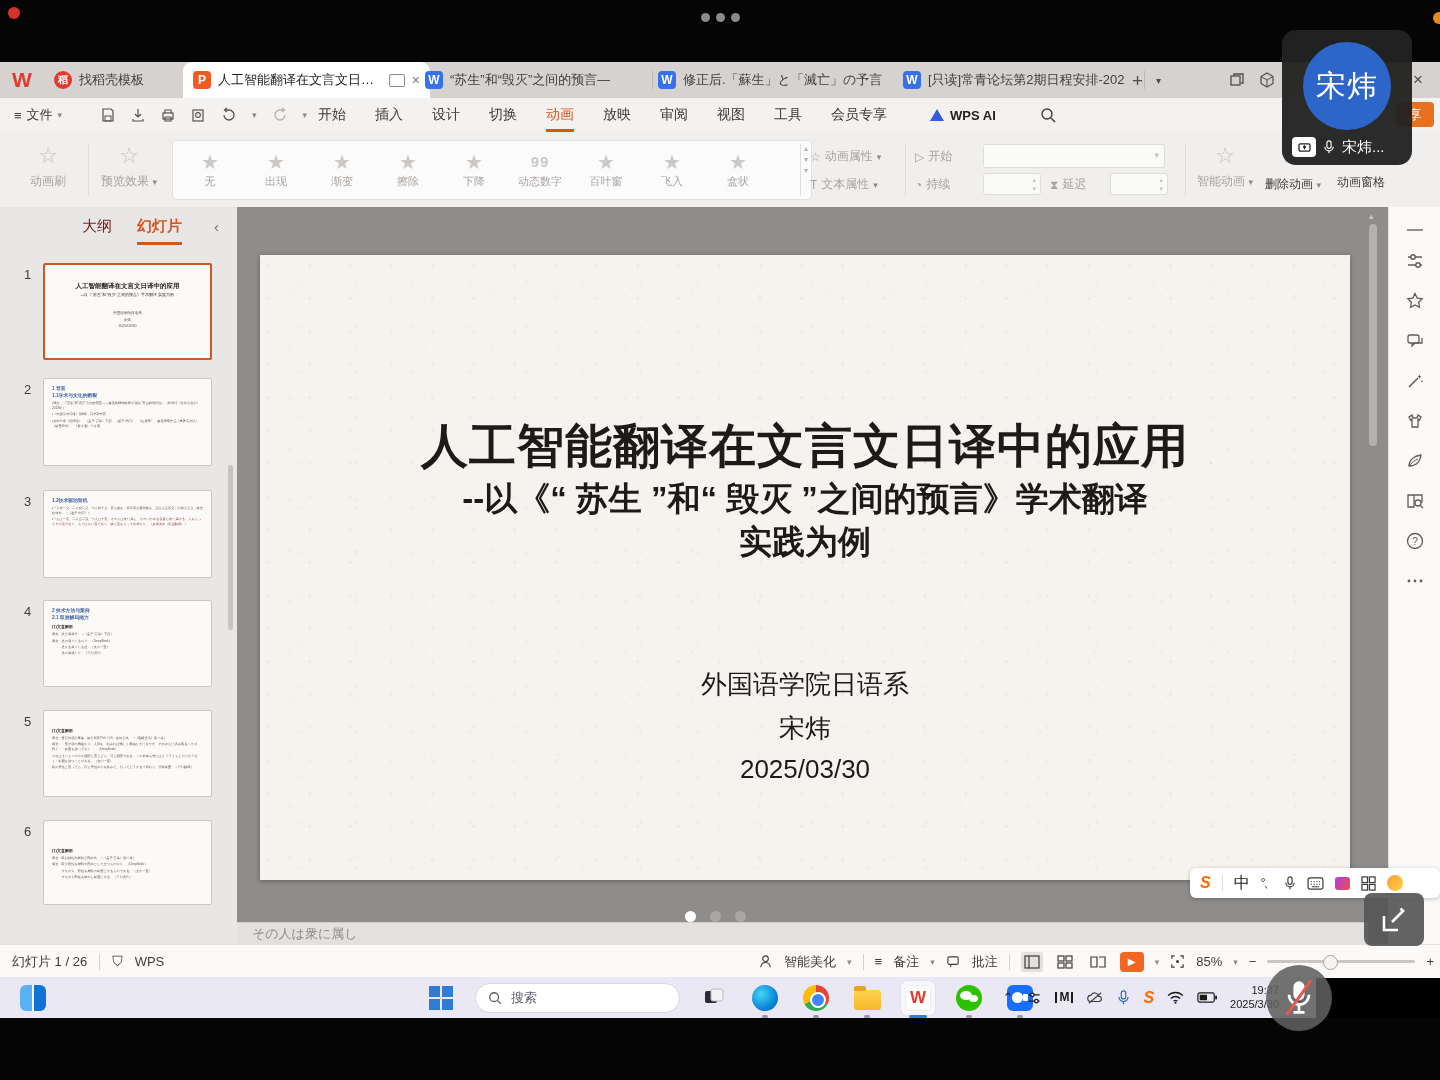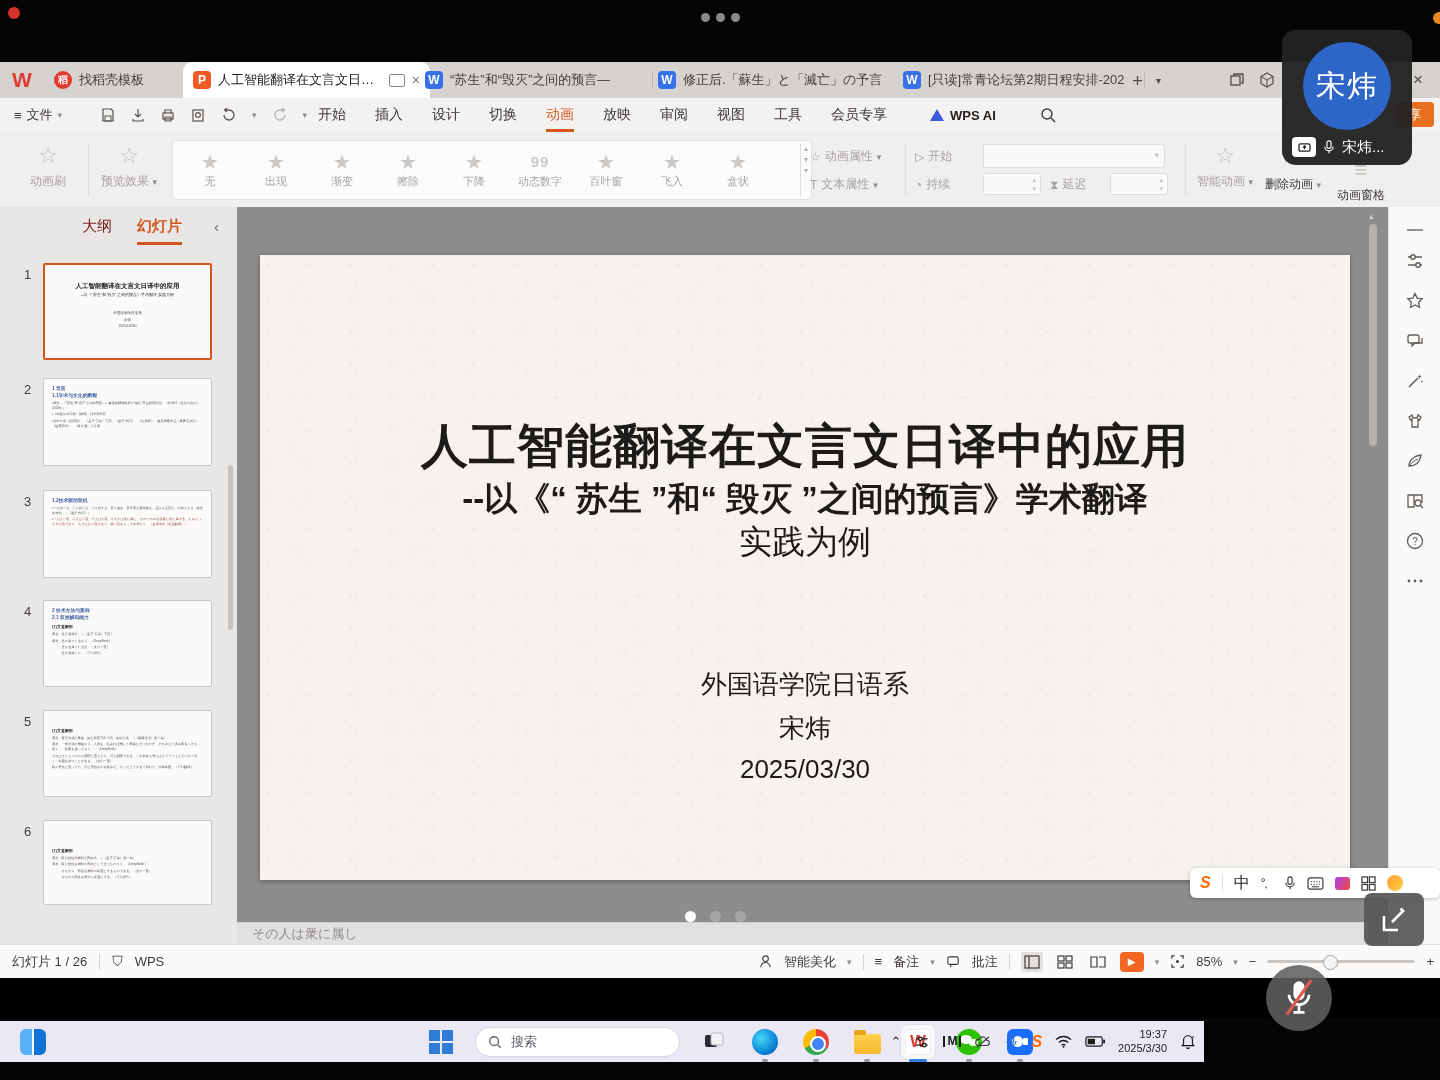--- a/index.html
+++ b/index.html
@@ -93,21 +93,21 @@
   .side-scroll{left:228px;top:258px;width:5px;height:165px;background:#c6c3c1;border-radius:3px;}
 
   
   .slide{left:260px;top:255px;width:1090px;height:625px;background:#f6f3ef;box-shadow:0 1px 5px rgba(0,0,0,.35);
          background-image:radial-gradient(circle at 21% 32%,rgba(60,55,50,.05) 0 .8px,transparent 2px),
                           radial-gradient(circle at 68% 61%,rgba(60,55,50,.04) 0 .8px,transparent 2px),
                           radial-gradient(circle at 45% 80%,rgba(60,55,50,.04) 0 .8px,transparent 2px);
          background-size:41px 33px,57px 45px,67px 51px;}
   .sl-title{position:absolute;left:0;right:0;top:160px;text-align:center;font-size:47px;font-weight:900;color:#1d1b1a;letter-spacing:1px;}
   .sl-sub1{position:absolute;left:0;right:0;top:222px;text-align:center;font-size:33px;font-weight:700;color:#1d1b1a;}
-  .sl-sub2{position:absolute;left:0;right:0;top:265px;text-align:center;font-size:33px;font-weight:400;color:#1d1b1a;}
+  .sl-sub2{position:absolute;left:0;right:0;top:265px;text-align:center;font-size:33px;font-weight:700;color:#1d1b1a;}
   .sl-dept{position:absolute;left:0;right:0;top:412px;text-align:center;font-size:26px;color:#1d1b1a;}
   .sl-auth{position:absolute;left:0;right:0;top:456px;text-align:center;font-size:26px;color:#1d1b1a;}
   .sl-date{position:absolute;left:0;right:0;top:499px;text-align:center;font-size:26px;color:#1d1b1a;}
 
   .page-dots{left:685px;top:911px;display:flex;gap:14px;}
   .page-dots i{width:11px;height:11px;border-radius:50%;background:#a9a7a5;}
   .page-dots i.on{background:#fdfdfd;}
   .notesbar{left:237px;top:922px;width:1131px;height:22px;background:#e3e1e0;border-top:1px solid #d0cecd;
             font-size:13px;color:#8e8b89;line-height:22px;padding-left:15px;box-sizing:border-box;}
   .v-up{left:1369px;top:211px;font-size:9px;color:#c9c6c4;}
@@ -126,21 +126,21 @@
   .sb-right{position:absolute;right:6px;top:0;height:33px;display:flex;align-items:center;gap:11px;}
   .dd9{font-size:9px;color:#8d8a87;}
   .sb-play{width:24px;height:20px;background:#f26522;border-radius:4px;color:#fff;font-size:10px;display:flex;align-items:center;justify-content:center;}
   .sb-view{width:22px;height:20px;display:flex;align-items:center;justify-content:center;border-radius:3px;}
   .sb-view.on{background:#e3e1df;}
   .zoom-track{width:148px;height:3px;background:#c9c6c4;border-radius:2px;position:relative;}
   .zoom-thumb{position:absolute;left:56px;top:-5px;width:13px;height:13px;border-radius:50%;background:#f5f4f3;border:1px solid #a5a2a0;}
   .shirt-g{font-size:14px;}
 
   
-  .taskbar{left:0;top:977px;width:1204px;height:41px;background:#eae8f4;margin-top:44px;}
+  .taskbar{left:0;top:977px;width:1316px;height:41px;background:#eae8f4;}
   .tb-widget{position:absolute;left:20px;top:8px;width:26px;height:26px;border-radius:6px;
              background:linear-gradient(90deg,#59b2f6 0 46%,#fff 46% 54%,#1173d6 54% 100%);}
   .tb-center{position:absolute;left:424px;top:4px;display:flex;align-items:center;gap:17px;}
   .winlogo{width:24px;height:24px;display:grid;grid-template-columns:11px 11px;grid-template-rows:11px 11px;gap:2px;}
   .winlogo i{background:#2e7cd6;}
   .search-pill{width:205px;height:30px;background:#fff;border:1px solid #d8d5e2;border-radius:16px;
                display:flex;align-items:center;gap:9px;padding-left:12px;box-sizing:border-box;font-size:13px;color:#5f5c66;}
   .tb-ic{width:34px;height:34px;display:flex;align-items:center;justify-content:center;position:relative;}
   .run::after{content:"";position:absolute;bottom:-3px;left:14px;width:6px;height:3px;border-radius:2px;background:#9a97a5;}
   .tb-ic.active{background:#f8f7fc;border-radius:6px;box-shadow:0 0 2px rgba(0,0,0,.12);}
@@ -385,21 +385,21 @@
       </div>
     <div class="rsep" style="left:1185px;"></div>
     <div class="rgroup" style="left:1194px;top:11px;width:62px;">
       <div class="rg-ic">☆</div>
       <div class="rg-lb"><span>智能动画</span> <span class="dd9">▾</span></div>
     </div>
     <div class="rgroup" style="left:1260px;top:11px;width:66px;">
       <div class="rg-ic">☆<span class="red-x">×</span></div>
       <div class="rg-lb dark-lb"><span>删除动画</span> <span class="dd9">▾</span></div>
     </div>
-    <div class="rgroup" style="left:1330px;top:25px;width:62px;">
+    <div class="rgroup" style="left:1330px;top:12px;width:62px;">
       <div class="rg-ic">≡</div>
       <div class="rg-lb dark-lb">动画窗格</div>
     </div>
   </div>
 
   <div class="abs content-bg"></div>
 
   <div class="abs sidebar">
     <div class="side-tabs">
       <span class="st-outline">大纲</span>

